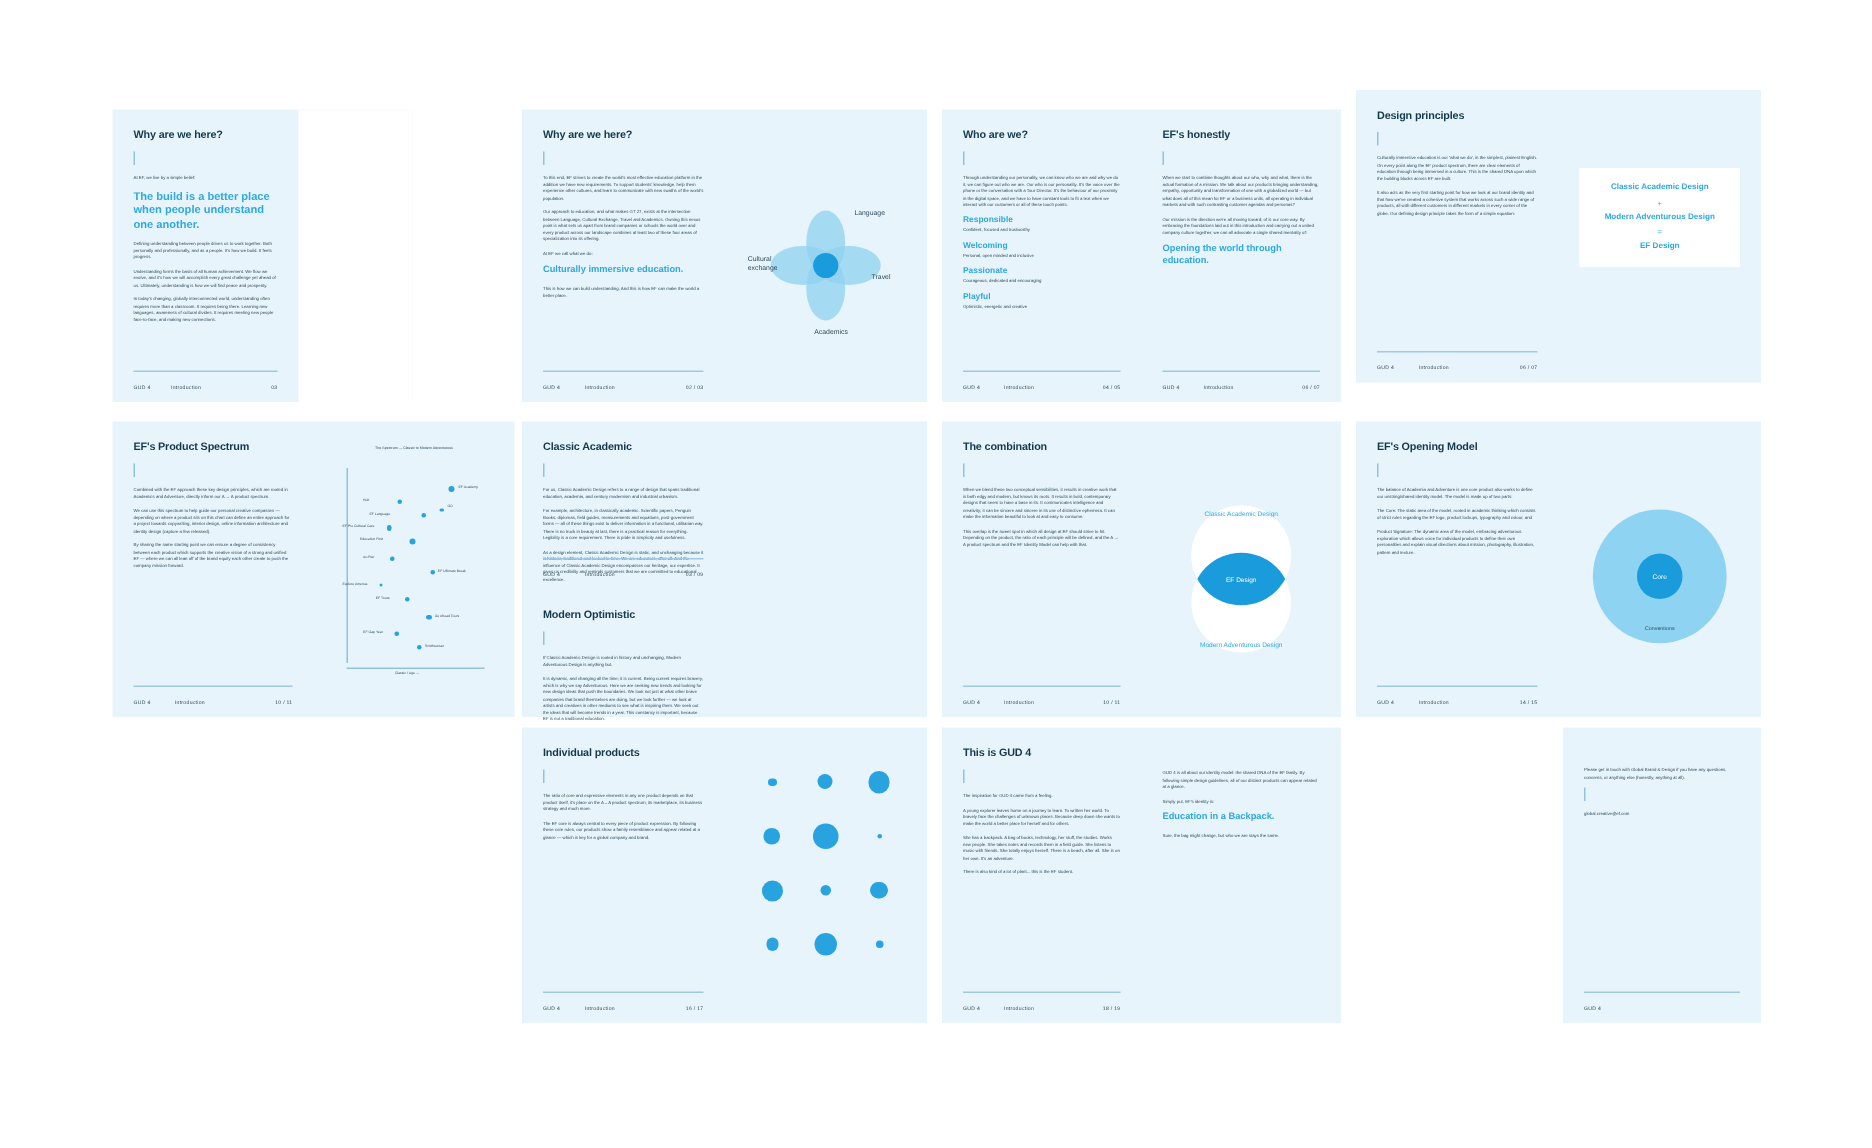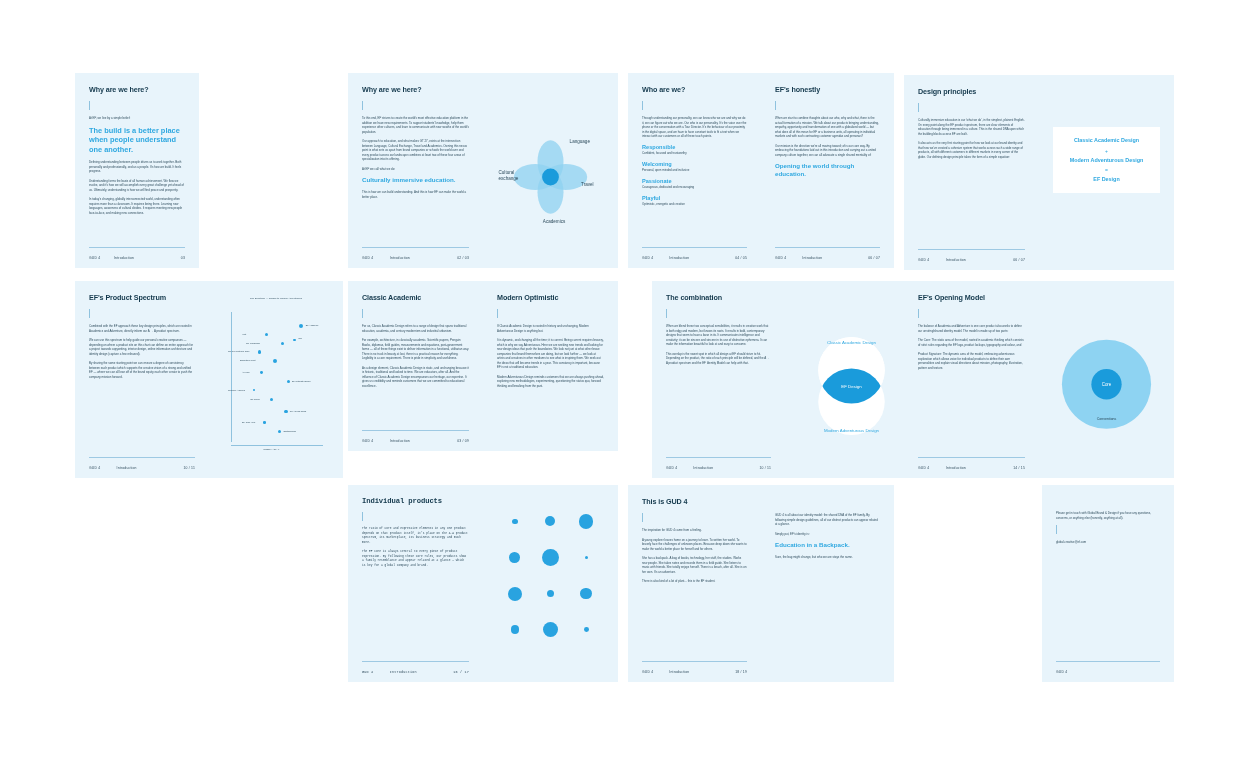--- a/index.html
+++ b/index.html
@@ -214,21 +214,21 @@
       <p class="big-blue sm">Opening the world through education.</p>
       <div class="rule"></div>
       <div class="footer">
         <span class="f-left">GUD 4</span>
         <span class="f-mid">Introduction</span>
         <span class="f-right">06 / 07</span>
       </div>
     </div>
   </div>
 
-  <div class="spread" style="left:904px; top:75px; width:270px; height:195px;">
+  <div class="spread" style="left:904px; top:60px; width:270px; height:195px;">
     <div class="page half">
       <h2 class="title">Design principles</h2>
       <div class="tickmark"></div>
       <p class="lead tiny">Culturally immersive education is our 'what we do', in the simplest, plainest English. On every point along the EF product spectrum, there are clear elements of education through being immersed in a culture. This is the shared DNA upon which the building blocks across EF are built.</p>
       <p class="lead tiny">It also acts as the very first starting point for how we look at our brand identity and that how we've created a cohesive system that works across such a wide range of products, all with different customers in different markets in every corner of the globe. Our defining design principle takes the form of a simple equation:</p>
       <div class="rule"></div>
       <div class="footer">
         <span class="f-left">GUD 4</span>
         <span class="f-mid">Introduction</span>
         <span class="f-right">06 / 07</span>
@@ -288,21 +288,21 @@
         <div class="sp-lbl" style="left:63%;top:70%;">Go Ahead Tours</div>
         <div class="sp-dot" style="left:38%;top:78%;width:2.6px;height:2.6px;"></div>
         <div class="sp-lbl r" style="left:18%;top:78%;">EF Gap Year</div>
         <div class="sp-dot" style="left:52%;top:84%;width:3px;height:3px;"></div>
         <div class="sp-lbl" style="left:57%;top:84%;">Smithsonian</div>
         <div class="sp-lbl" style="left:38%;top:96%;">Classic / Age →</div>
       </div>
     </div>
   </div>
 
-  <div class="spread" style="left:348px; top:281px; width:270px; height:170px;">
+  <div class="spread" style="left:348px; top:281px; width:270px; height:197px;flex-direction:column;">
     <div class="page half">
       <h2 class="title">Classic Academic</h2>
       <div class="tickmark"></div>
       <p class="lead tiny">For us, Classic Academic Design refers to a range of design that spans traditional education, academia, and century modernism and industrial urbanism.</p>
       <p class="lead tiny">For example, architecture, in classically academic. Scientific papers, Penguin Books, diplomas, field guides, measurements and equations, post-government forms — all of these things exist to deliver information in a functional, utilitarian way. There is no truck in beauty at last, there is a practical reason for everything. Legibility is a core requirement. There is pride in simplicity and usefulness.</p>
       <p class="lead tiny">As a design element, Classic Academic Design is static, and unchanging because it is historic, traditional and looked to time. We are educators, after all. And the influence of Classic Academic Design encompasses our heritage, our expertise. It gives us credibility and reminds customers that we are committed to educational excellence.</p>
       <div class="rule"></div>
       <div class="footer">
         <span class="f-left">GUD 4</span>
         <span class="f-mid">Introduction</span>
@@ -311,21 +311,21 @@
     </div>
     <div class="page half">
       <h2 class="title">Modern Optimistic</h2>
       <div class="tickmark"></div>
       <p class="lead tiny">If Classic Academic Design is rooted in history and unchanging, Modern Adventurous Design is anything but.</p>
       <p class="lead tiny">It is dynamic, and changing all the time; it is current. Being current requires bravery, which is why we say Adventurous. Here we are seeking new trends and looking for new design ideas that push the boundaries. We look not just at what other brave companies that brand themselves are doing, but we look further — we look at artists and creatives in other mediums to see what is inspiring them. We seek out the ideas that will become trends in a year. This constancy is important, because EF is not a traditional education.</p>
       <p class="lead tiny">Modern Adventurous Design reminds customers that we are always pushing ahead, exploring new methodologies, experimenting, questioning the status quo, forward thinking and breaking from the past.</p>
     </div>
   </div>
 
-  <div class="spread" style="left:628px; top:281px; width:266px; height:197px;margin-left:24px;">
+  <div class="spread" style="left:628px; top:281px; width:266px; height:197px;">
     <div class="page half">
       <h2 class="title">The combination</h2>
       <div class="tickmark"></div>
       <p class="lead tiny">When we blend these two conceptual sensibilities, it results in creative work that is both edgy and modern, but knows its roots. It results in bold, contemporary designs that seem to have a base in its. It communicates intelligence and creativity; it can be sincere and sincere in its use of distinctive ephemera. It can make the information beautiful to look at and easy to consume.</p>
       <p class="lead tiny">This overlap is the sweet spot in which all design at EF should strive to hit. Depending on the product, the ratio of each principle will be defined, and the A → A product spectrum and the EF Identity Model can help with that.</p>
       <div class="rule"></div>
       <div class="footer">
         <span class="f-left">GUD 4</span>
         <span class="f-mid">Introduction</span>
         <span class="f-right">10 / 11</span>
@@ -364,21 +364,21 @@
     <div class="page half" style="display:flex;align-items:center;justify-content:center;">
       <svg viewBox="0 0 120 120" width="110" height="110">
         <circle cx="60" cy="58" r="50" fill="#8ed3f2"></circle>
         <circle cx="60" cy="58" r="17" fill="#1a9bdb"></circle>
         <text x="60" y="60" font-size="5" text-anchor="middle" fill="#ffffff" font-family="Liberation Sans, sans-serif">Core</text>
         <text x="60" y="98" font-size="4" text-anchor="middle" fill="#2d4b5c" font-family="Liberation Sans, sans-serif">Conventions</text>
       </svg>
     </div>
   </div>
 
-  <div class="spread" style="left:348px; top:485px; width:270px; height:197px;font-family:Liberation Mono, monospace;">
+  <div class="spread" style="left:348px; top:485px; width:270px; height:197px;">
     <div class="page half">
       <h2 class="title">Individual products</h2>
       <div class="tickmark"></div>
       <p class="lead tiny">The ratio of core and expressive elements in any one product depends on that product itself, it's place on the A→A product spectrum, its marketplace, its business strategy and much more.</p>
       <p class="lead tiny">The EF core is always central to every piece of product expression. By following these core rules, our products show a family resemblance and appear related at a glance — which is key for a global company and brand.</p>
       <div class="rule"></div>
       <div class="footer">
         <span class="f-left">GUD 4</span>
         <span class="f-mid">Introduction</span>
         <span class="f-right">16 / 17</span>

